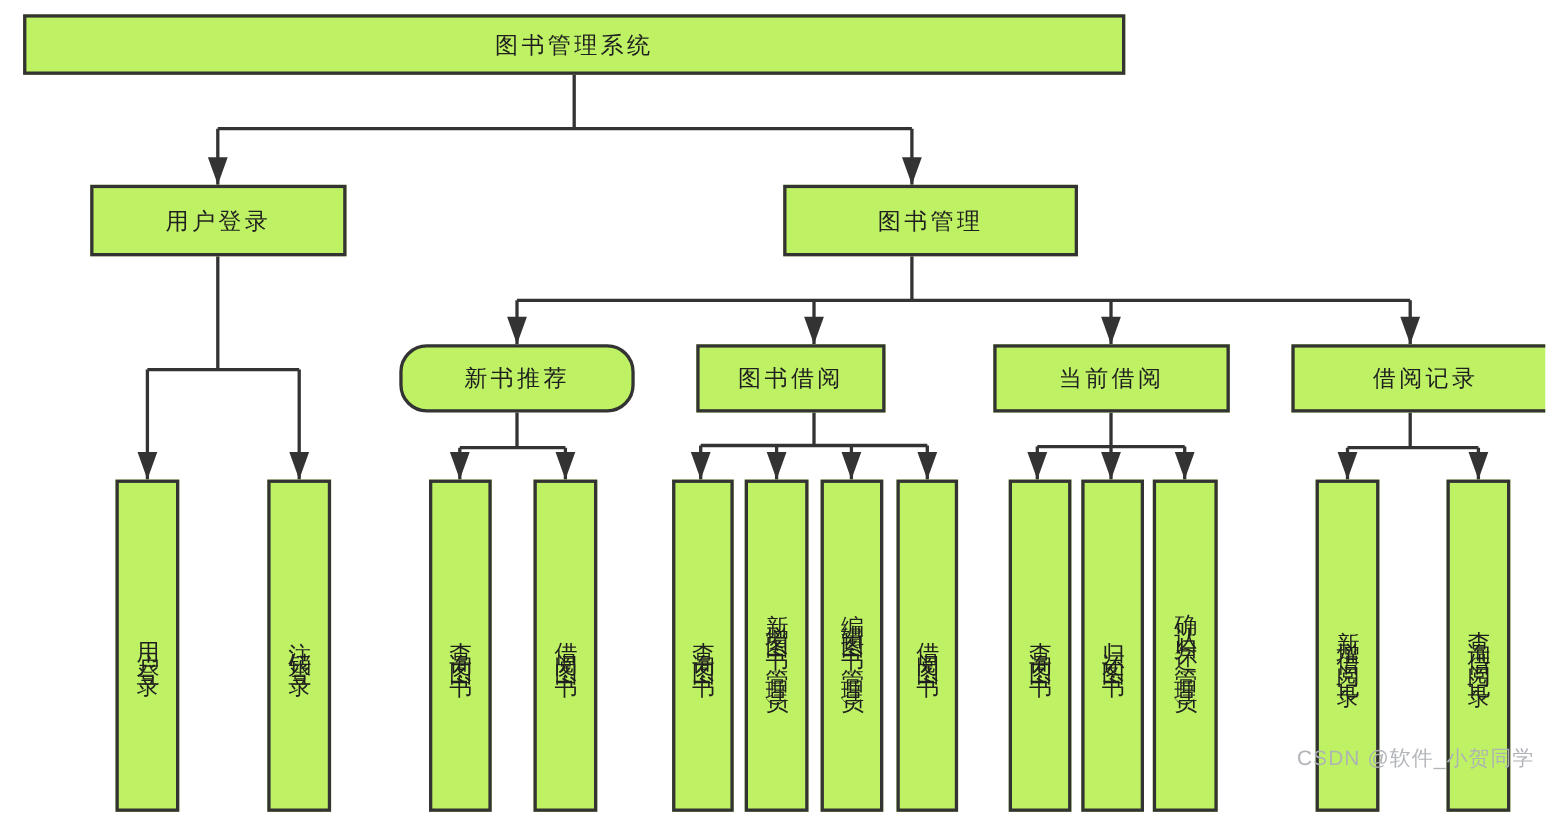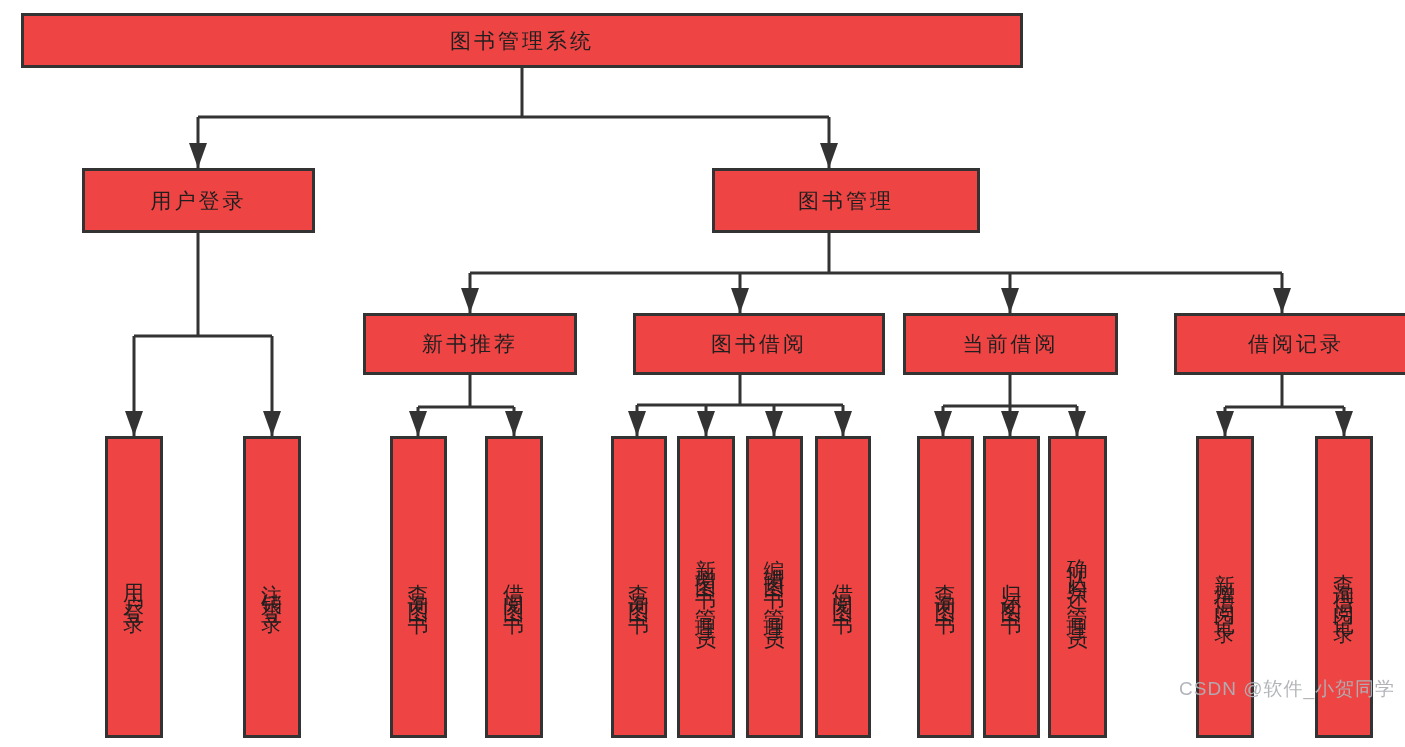--- a/index.html
+++ b/index.html
@@ -11,21 +11,21 @@
   html,body{margin:0;padding:0;background:var(--bg);}
   body{font-family:"Liberation Sans","DejaVu Sans",sans-serif;}
   #stage{
     position:relative;width:1405px;height:747px;background:var(--bg);overflow:hidden;
   }
   #connectors{position:absolute;left:0;top:0;width:1405px;height:747px;z-index:1;}
   #connectors path{stroke:var(--line);stroke-width:3;fill:none;}
   #connectors polygon{fill:var(--line);stroke:none;}
   .node{
     position:absolute;box-sizing:border-box;border:3px solid var(--line);
-    background:#ef4444;display:flex;align-items:center;justify-content:center;
+    background:#bef264;display:flex;align-items:center;justify-content:center;
     color:var(--text);z-index:2;
   }
   .hnode{font-size:21px;letter-spacing:3px;white-space:nowrap;}
   .vnode{z-index:2;}
   .vnode .vtext{
     writing-mode:vertical-rl;text-orientation:mixed;
     font-size:21px;letter-spacing:10px;line-height:1;color:var(--text);
   }
   #watermark{
     position:absolute;z-index:5;right:10px;top:676px;
@@ -65,22 +65,22 @@
     <polygon points="1068,411 1086,411 1077,436"></polygon>
     <polygon points="1216,411 1234,411 1225,436"></polygon>
     <polygon points="1335,411 1353,411 1344,436"></polygon>
   </svg>
 
   <div class="node hnode" style="left:21px;top:13px;width:1002px;height:55px;">图书管理系统</div>
 
   <div class="node hnode" style="left:82px;top:168px;width:233px;height:65px;">用户登录</div>
   <div class="node hnode" style="left:712px;top:168px;width:268px;height:65px;">图书管理</div>
 
-  <div class="node hnode" style="left:363px;top:313px;width:214px;height:62px;">新书推荐</div>
-  <div class="node hnode" style="left:633px;top:313px;width:252px;height:62px;">图书借阅</div>
+  <div class="node hnode" style="left:363px;top:313px;width:214px;height:62px;border-radius:25px;">新书推荐</div>
+  <div class="node hnode" style="left:633px;top:313px;width:172px;height:62px;">图书借阅</div>
   <div class="node hnode" style="left:903px;top:313px;width:215px;height:62px;">当前借阅</div>
   <div class="node hnode" style="left:1174px;top:313px;width:244px;height:62px;">借阅记录</div>
 
   <div class="node vnode" style="left:105px;top:436px;width:58px;height:302px;">
     <span class="vtext">用户登录</span>
   </div>
   <div class="node vnode" style="left:243px;top:436px;width:58px;height:302px;">
     <span class="vtext">注销登录</span>
   </div>
 

